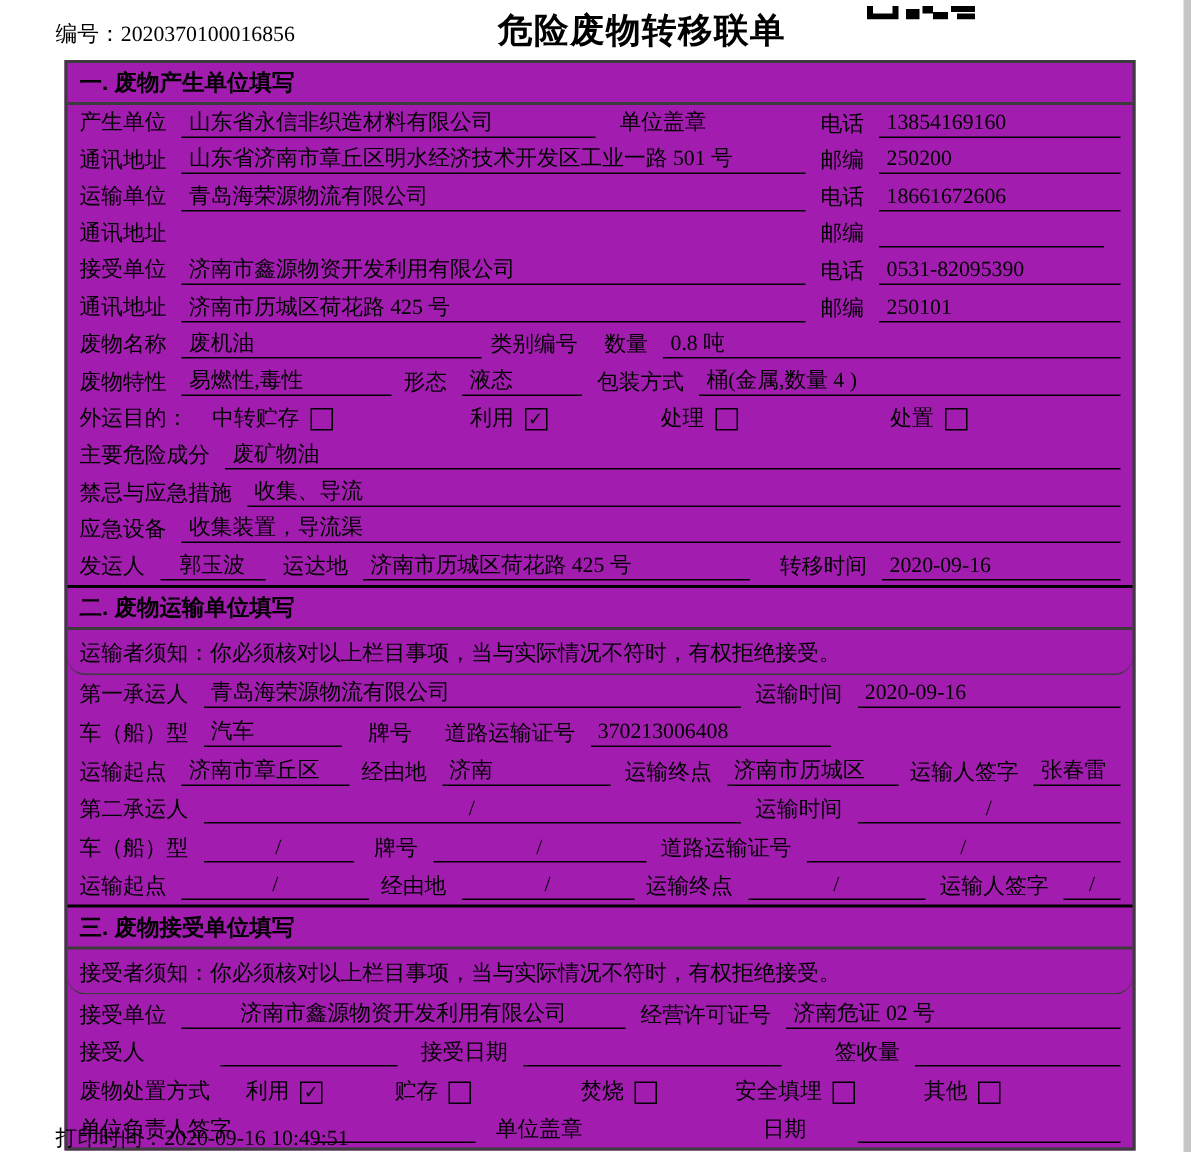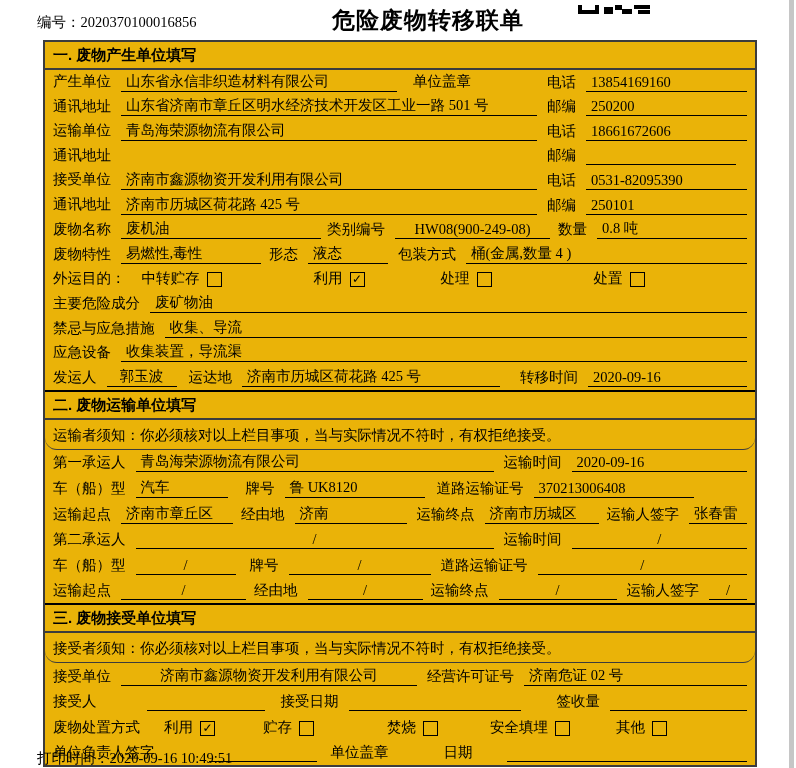--- a/index.html
+++ b/index.html
@@ -11,21 +11,21 @@
   .serial{position:absolute;left:37px;top:13px;font-size:14.5px;white-space:nowrap;}
   .title{
     position:absolute;left:332px;top:5px;font-size:23px;font-weight:bold;
     font-family:"Liberation Sans","DejaVu Sans",sans-serif;letter-spacing:1px;white-space:nowrap;
   }
   .qr-frag{position:absolute;left:578px;top:0;width:74px;height:9px;}
   .scroll-strip{position:absolute;right:2px;top:0;width:5px;height:768px;background:#c6c6c6;}
 
   .form{
     position:absolute;left:43px;top:40px;width:714px;box-sizing:border-box;
-    border:2px solid #3c3c3c;background:#eab308;
+    border:2px solid #3c3c3c;background:#a21caf;
   }
   .sec-header{
     font-family:"Liberation Sans","DejaVu Sans",sans-serif;font-weight:bold;
     font-size:15px;padding:4px 8px 3px;border-bottom:2px solid #3c3c3c;
   }
   .section + .section{border-top:2px solid #000000;}
   .notice{font-size:14.5px;padding:6px 8px 4px;border-bottom:1.5px solid #3c3c3c;white-space:nowrap;border-radius:12px;}
 
   .row{display:flex;align-items:flex-end;padding:0 8px 3px;font-size:14.5px;}
   .sec1 .row{height:21.6px;}
@@ -139,21 +139,20 @@
       <div class="right-grp">
         <span class="lbl">邮编</span>
         <span class="val fill">250101</span>
       </div>
     </div>
 
     <div class="row">
       <span class="lbl">废物名称</span>
       <span class="val" style="width:200px">废机油</span>
       <span class="lbl" style="margin-left:6px">类别编号</span>
-      <span class="val ctr" style="width:155px">HW08(900-249-08)</span>
       <span class="lbl" style="margin-left:8px">数量</span>
       <span class="val fill">0.8 吨</span>
     </div>
 
     <div class="row">
       <span class="lbl">废物特性</span>
       <span class="val" style="width:140px">易燃性,毒性</span>
       <span class="lbl" style="margin-left:8px">形态</span>
       <span class="val" style="width:80px">液态</span>
       <span class="lbl" style="margin-left:10px">包装方式</span>
@@ -213,21 +212,20 @@
       <span class="lbl">第一承运人</span>
       <span class="val" style="width:358px">青岛海荣源物流有限公司</span>
       <span class="lbl" style="margin-left:10px">运输时间</span>
       <span class="val fill">2020-09-16</span>
     </div>
 
     <div class="row">
       <span class="lbl">车（船）型</span>
       <span class="val" style="width:92px">汽车</span>
       <span class="lbl" style="margin-left:18px">牌号</span>
-      <span class="val" style="width:140px">鲁 UK8120</span>
       <span class="lbl" style="margin-left:12px">道路运输证号</span>
       <span class="val" style="width:160px">370213006408</span>
       <span class="fill"></span>
     </div>
 
     <div class="row">
       <span class="lbl">运输起点</span>
       <span class="val" style="width:112px">济南市章丘区</span>
       <span class="lbl" style="margin-left:8px">经由地</span>
       <span class="val" style="width:112px">济南</span>
@@ -306,21 +304,21 @@
       <span class="opt" style="margin-left:46px">
         <span>其他</span>
         <span class="box"><i class="mark"></i></span>
       </span>
     </div>
 
     <div class="row">
       <span class="lbl">单位负责人签字</span>
       <span class="val" style="width:108px;margin-left:44px"></span>
       <span class="lbl" style="margin-left:14px">单位盖章</span>
-      <span class="lbl" style="margin-left:45px">日期</span>
+      <span class="lbl" style="margin-left:110px">日期</span>
       <span class="val fill" style="margin-left:24px"></span>
     </div>
   </div>
 </div>
 
 <div class="printline"><span>打印时间：</span><span>2020-09-16 10:49:51</span></div>
 
 <div class="scroll-strip"></div>
 
 </body></html>

